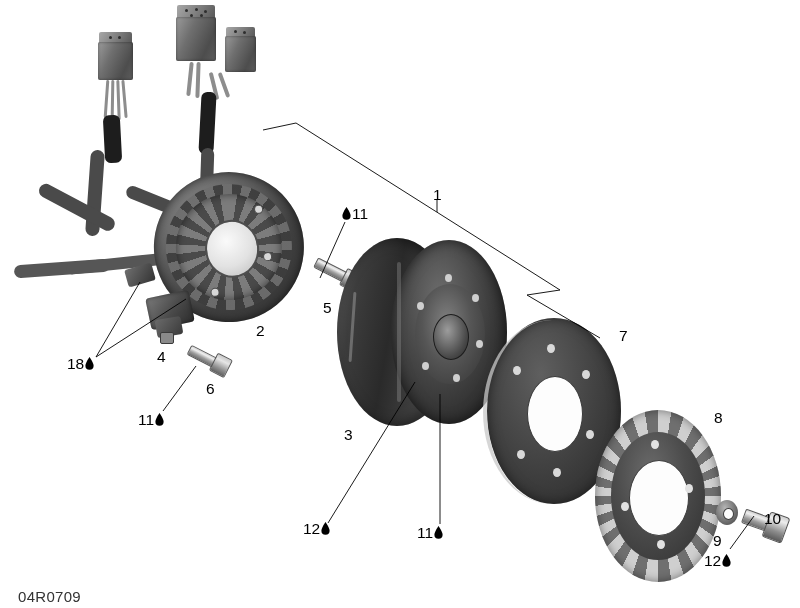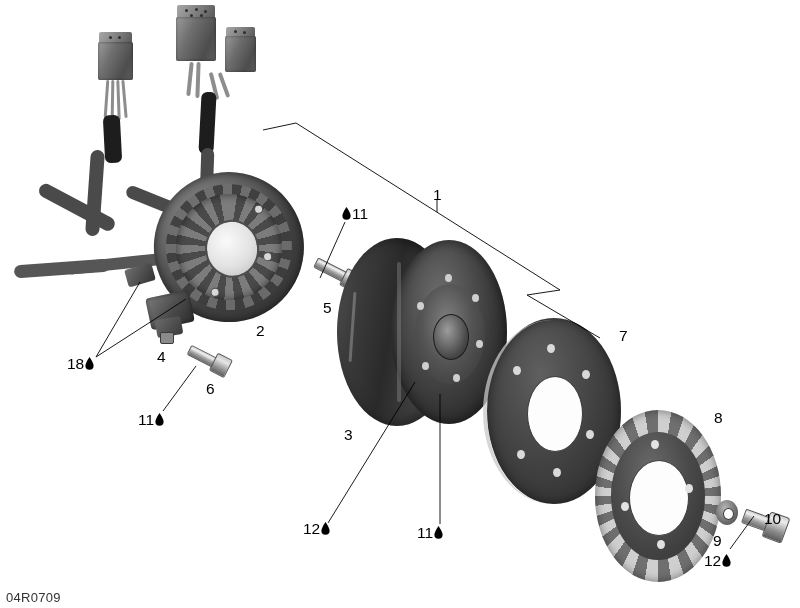--- a/index.html
+++ b/index.html
@@ -6,21 +6,21 @@
   body{width:800px;height:608px;position:relative;overflow:hidden;
        font-family:"Liberation Sans",sans-serif;color:#000;}
 
   #sheet{position:absolute;inset:0;background:#ffffff;}
 
   
   .title{position:absolute;right:6px;top:1px;font-size:23px;font-weight:bold;
          letter-spacing:.5px;line-height:26px;}
 
   
-  .footer{position:absolute;left:6px;bottom:3px;font-size:13px;color:#333;
+  .footer{position:absolute;left:18px;bottom:3px;font-size:15px;color:#333;
           letter-spacing:.3px;}
 
   
   .callout{position:absolute;font-size:15.5px;font-weight:normal;line-height:15px;
            white-space:nowrap;color:#000;}
   .callout .num{display:inline-block;vertical-align:middle;}
   .drop{display:inline-block;vertical-align:middle;width:9px;height:13px;margin:0 1px;}
 
   
   svg.overlay{position:absolute;left:0;top:0;width:800px;height:608px;

